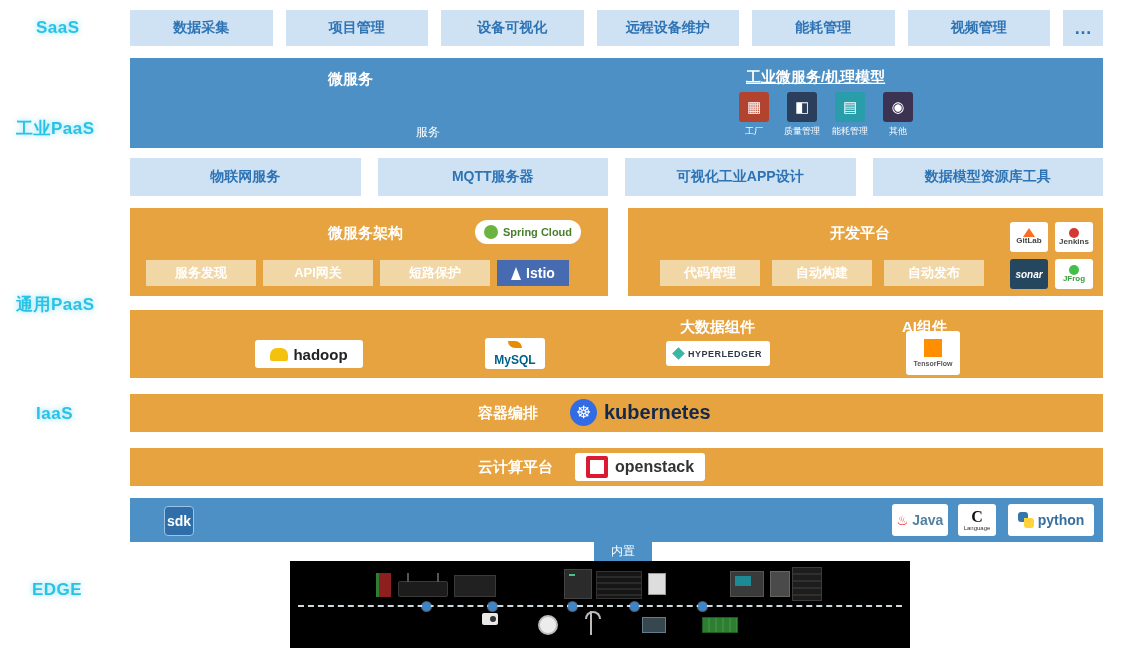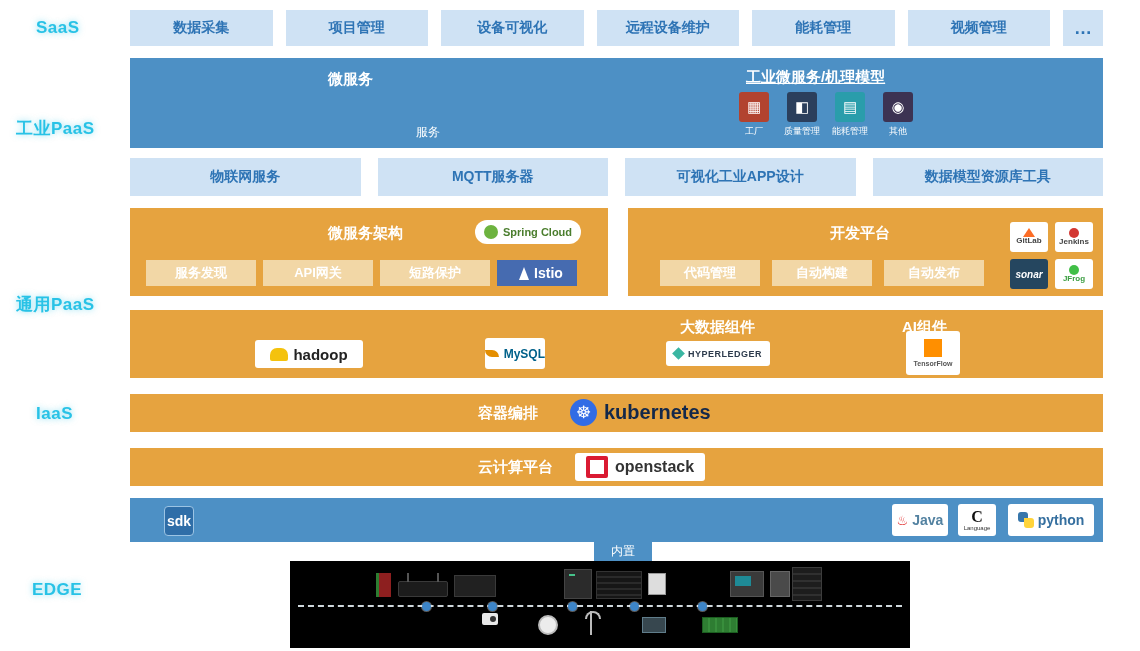--- a/index.html
+++ b/index.html
@@ -42,41 +42,41 @@
   .spring-pill{position:absolute;left:345px;top:12px;height:24px;background:#fff;border-radius:12px;
     display:flex;align-items:center;gap:5px;padding:0 9px;}
   .spring-dot{width:14px;height:14px;border-radius:50%;background:#6db33f;}
   .spring-text{font-size:11px;font-weight:bold;color:#4a7d2d;white-space:nowrap;}
   .subrow{position:absolute;left:16px;bottom:10px;display:flex;gap:7px;}
   .gp-right .subrow{left:32px;gap:12px;}
   .sub-box{width:110px;height:26px;background:#f2d7a6;color:#fff;font-size:13px;font-weight:bold;
     display:flex;align-items:center;justify-content:center;white-space:nowrap;}
   .gp-right .sub-box{width:100px;}
   .istio-box{width:72px;height:26px;background:#466bb0;color:#fff;display:flex;align-items:center;
-    justify-content:center;gap:5px;font-weight:bold;font-size:14px;padding-left:8px;}
+    justify-content:center;gap:5px;font-weight:bold;font-size:14px;}
   .istio-sail{width:0;height:0;border-left:5px solid transparent;border-right:5px solid transparent;
     border-bottom:13px solid #fff;}
   .tools-grid{position:absolute;right:10px;top:14px;display:grid;grid-template-columns:38px 38px;gap:7px;}
   .tool{background:#fff;border-radius:3px;height:30px;display:flex;flex-direction:column;align-items:center;
     justify-content:center;font-size:8px;font-weight:bold;color:#444;line-height:1.1;}
   .tool.dark{background:#25465f;color:#fff;font-size:10px;font-style:italic;}
   .gitlab-mark{width:0;height:0;border-left:6px solid transparent;border-right:6px solid transparent;
     border-bottom:9px solid #fc6d26;}
   .jenkins-mark{width:10px;height:10px;border-radius:50%;background:#d33833;}
   .jfrog-mark{width:10px;height:10px;border-radius:50%;background:#41bf47;}
   .tool .jfrog-label{color:#3c9e42;}
 
   
   .comp-band{position:absolute;left:130px;top:310px;width:973px;height:68px;background:#e6a33f;color:#fff;}
   .comp-title{position:absolute;top:8px;font-weight:bold;font-size:15px;white-space:nowrap;}
   .logo{position:absolute;background:#fff;border-radius:3px;display:flex;align-items:center;justify-content:center;gap:5px;}
   .logo-hadoop{left:125px;top:30px;width:108px;height:28px;}
   .elephant{width:18px;height:13px;background:#f4c20d;border-radius:7px 7px 2px 2px;}
   .hadoop-text{font-size:15px;font-weight:bold;color:#222;}
-  .logo-mysql{left:355px;top:28px;width:60px;height:31px;}
+  .logo-mysql{left:355px;top:28px;width:60px;height:31px;flex-direction:column;}
   .dolphin{width:14px;height:7px;border-radius:0 10px 0 10px;background:#e48e00;}
   .mysql-text{font-size:12px;font-weight:bold;color:#00618a;}
   .logo-hyper{left:536px;top:31px;width:104px;height:25px;}
   .hl-mark{width:9px;height:9px;background:#3ab6a2;transform:rotate(45deg);}
   .hyper-text{font-size:9px;font-weight:bold;color:#2d3b4d;letter-spacing:.5px;}
   .logo-tf{left:776px;top:21px;width:54px;height:44px;flex-direction:column;gap:3px;}
   .tf-mark{width:18px;height:18px;background:#ff8f00;}
   .tf-text{font-size:7px;font-weight:bold;color:#555;}
 
   

